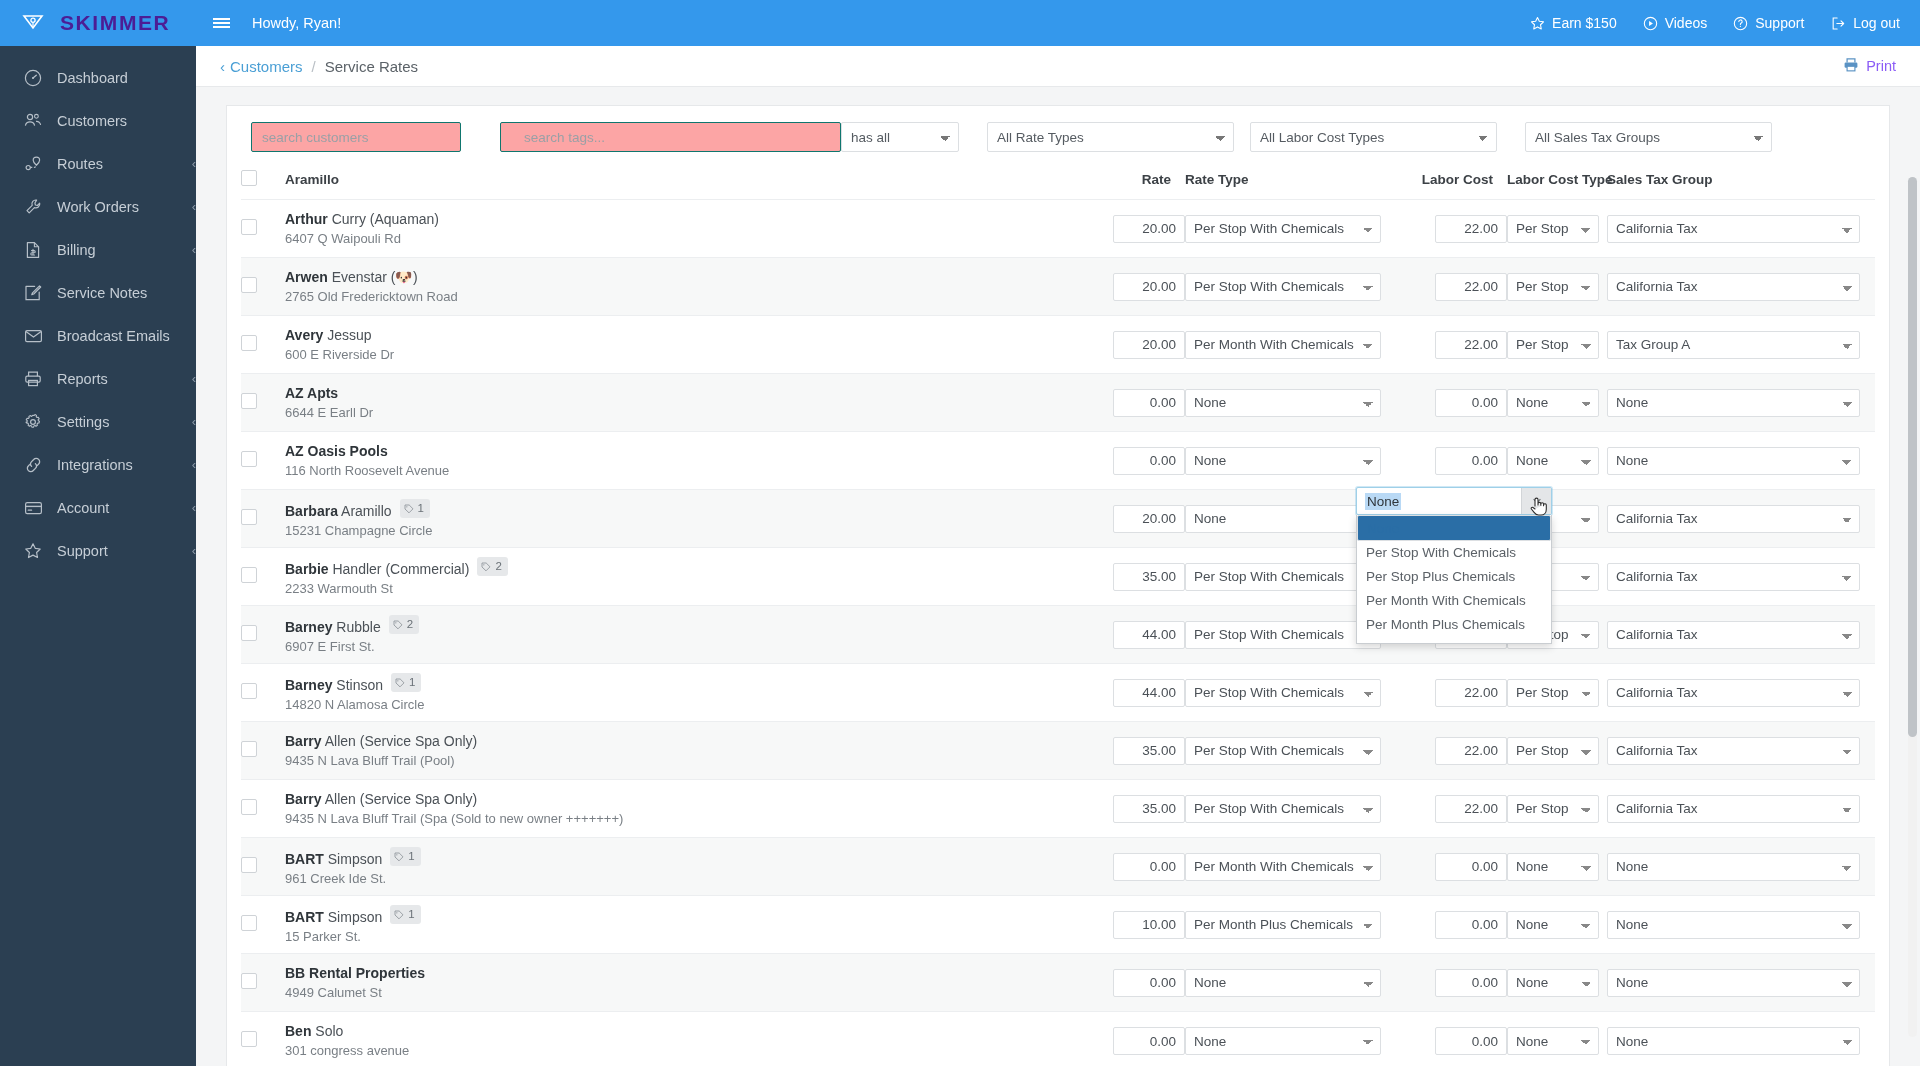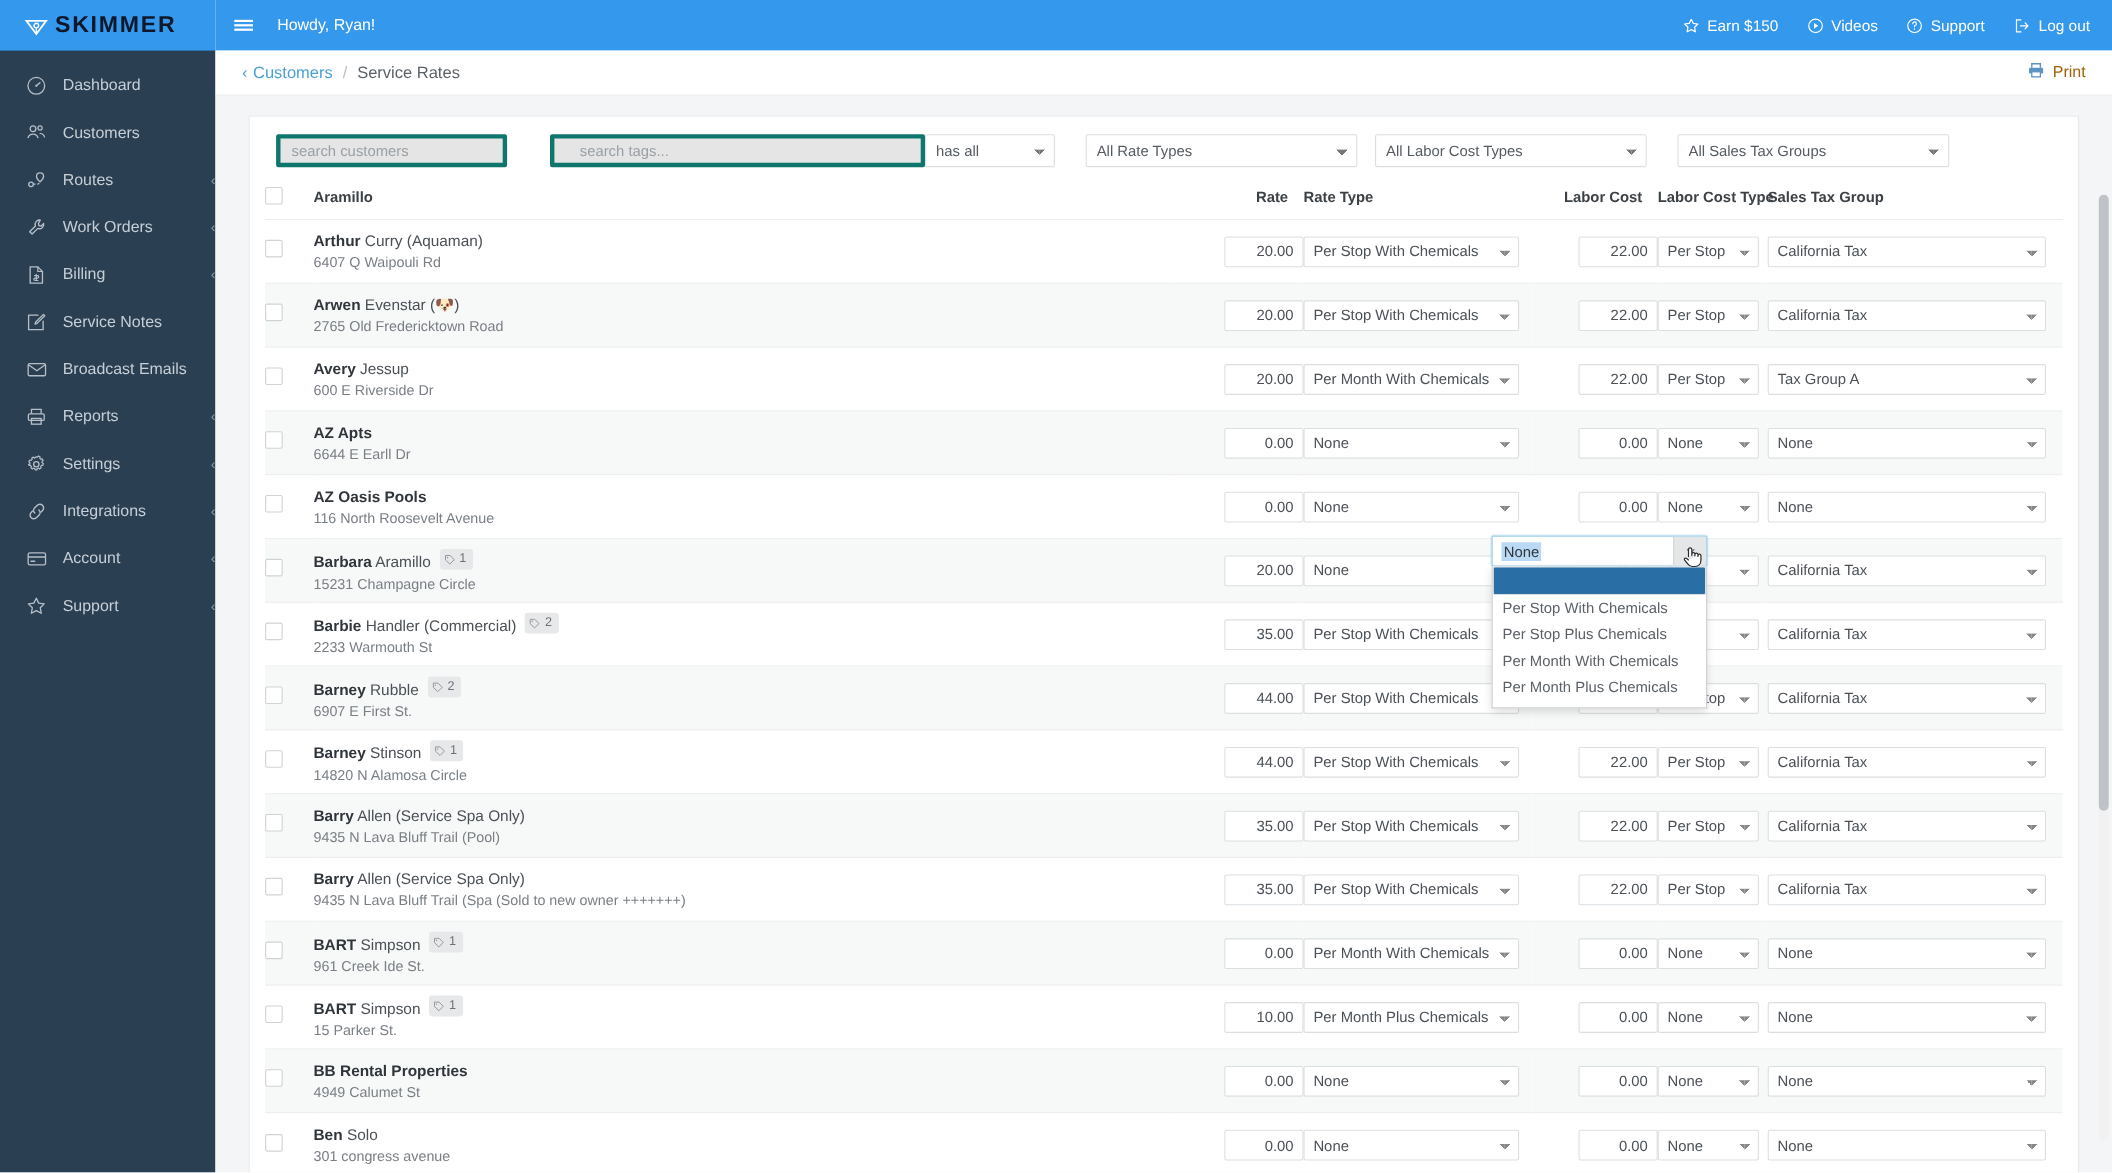--- a/index.html
+++ b/index.html
@@ -15,22 +15,22 @@
   .sidebar {
     width: 196px; min-width: 196px; height: 1066px;
     background: #2b3f52;
     display: flex; flex-direction: column;
   }
   .brand {
     height: 46px; background: #3498ec;
     display: flex; align-items: center; padding-left: 22px;
   }
   .brand-logo {
-    display: flex; align-items: center; gap: 6px;
-    color: #0f172a; font-size: 21px; font-weight: bold; letter-spacing: 1.6px;
+    display: flex; align-items: flex-start; gap: 16px;
+    color: #4c1d95; font-size: 21px; font-weight: bold; letter-spacing: 1.6px;
   }
   .brand-mark { width: 22px; height: 16px; }
   .nav { padding-top: 10px; }
   .nav-item {
     position: relative;
     display: flex; align-items: center;
     height: 43px; padding-left: 22px; 
     color: #c6ced6; font-size: 14.5px;
     cursor: pointer;
   }
@@ -69,36 +69,36 @@
   .breadcrumb-bar {
     height: 43px; border-bottom: 1px solid #e7e9eb;
     display: flex; align-items: center;
     padding: 0 24px 0 24px; background: #fff;
   }
   .crumb-link { color: #4a9fd5; font-size: 15px; cursor: pointer; }
   .crumb-sep { color: #b9bfc5; font-size: 15px; margin: 0 9px; }
   .crumb-cur { color: #5b6268; font-size: 15px; }
   .print-btn {
     margin-left: auto; display: flex; align-items: center; gap: 7px;
-    color: #a16207; font-size: 14.5px; cursor: pointer;
+    color: #8b5cf6; font-size: 14.5px; cursor: pointer;
   }
 
   .content {
     flex: 1 1 auto; background: #f4f5f6;
     padding: 18px 30px 0 30px; overflow: hidden; position: relative;
   }
   .panel {
     background: #fff; border: 1px solid #e6e8ea;
     min-height: 1000px; padding: 16px 14px 0 14px;
   }
 
   
   .filters { display: flex; align-items: center; gap: 0; padding: 0 10px 10px 10px; }
   .inp {
-    height: 30px; border: 4px solid #0f766e; background: #e5e5e5;
+    height: 30px; border: 1px solid #0f766e; background: #fca5a5;
     font-family: "Liberation Sans", sans-serif; font-size: 13.5px; color: #555b61;
     padding: 0 10px; border-radius: 2px; outline: none;
   }
   .inp::placeholder { color: #9aa0a6; }
   #f-customers { width: 210px; }
   #f-tags { width: 341px; margin-left: 39px; padding-left: 23px; }
   .sel {
     height: 30px; border: 1px solid #dcdfe2; background: #fff;
     font-family: "Liberation Sans", sans-serif; font-size: 13.5px; color: #555b61;
     padding: 0 24px 0 9px; border-radius: 2px;

